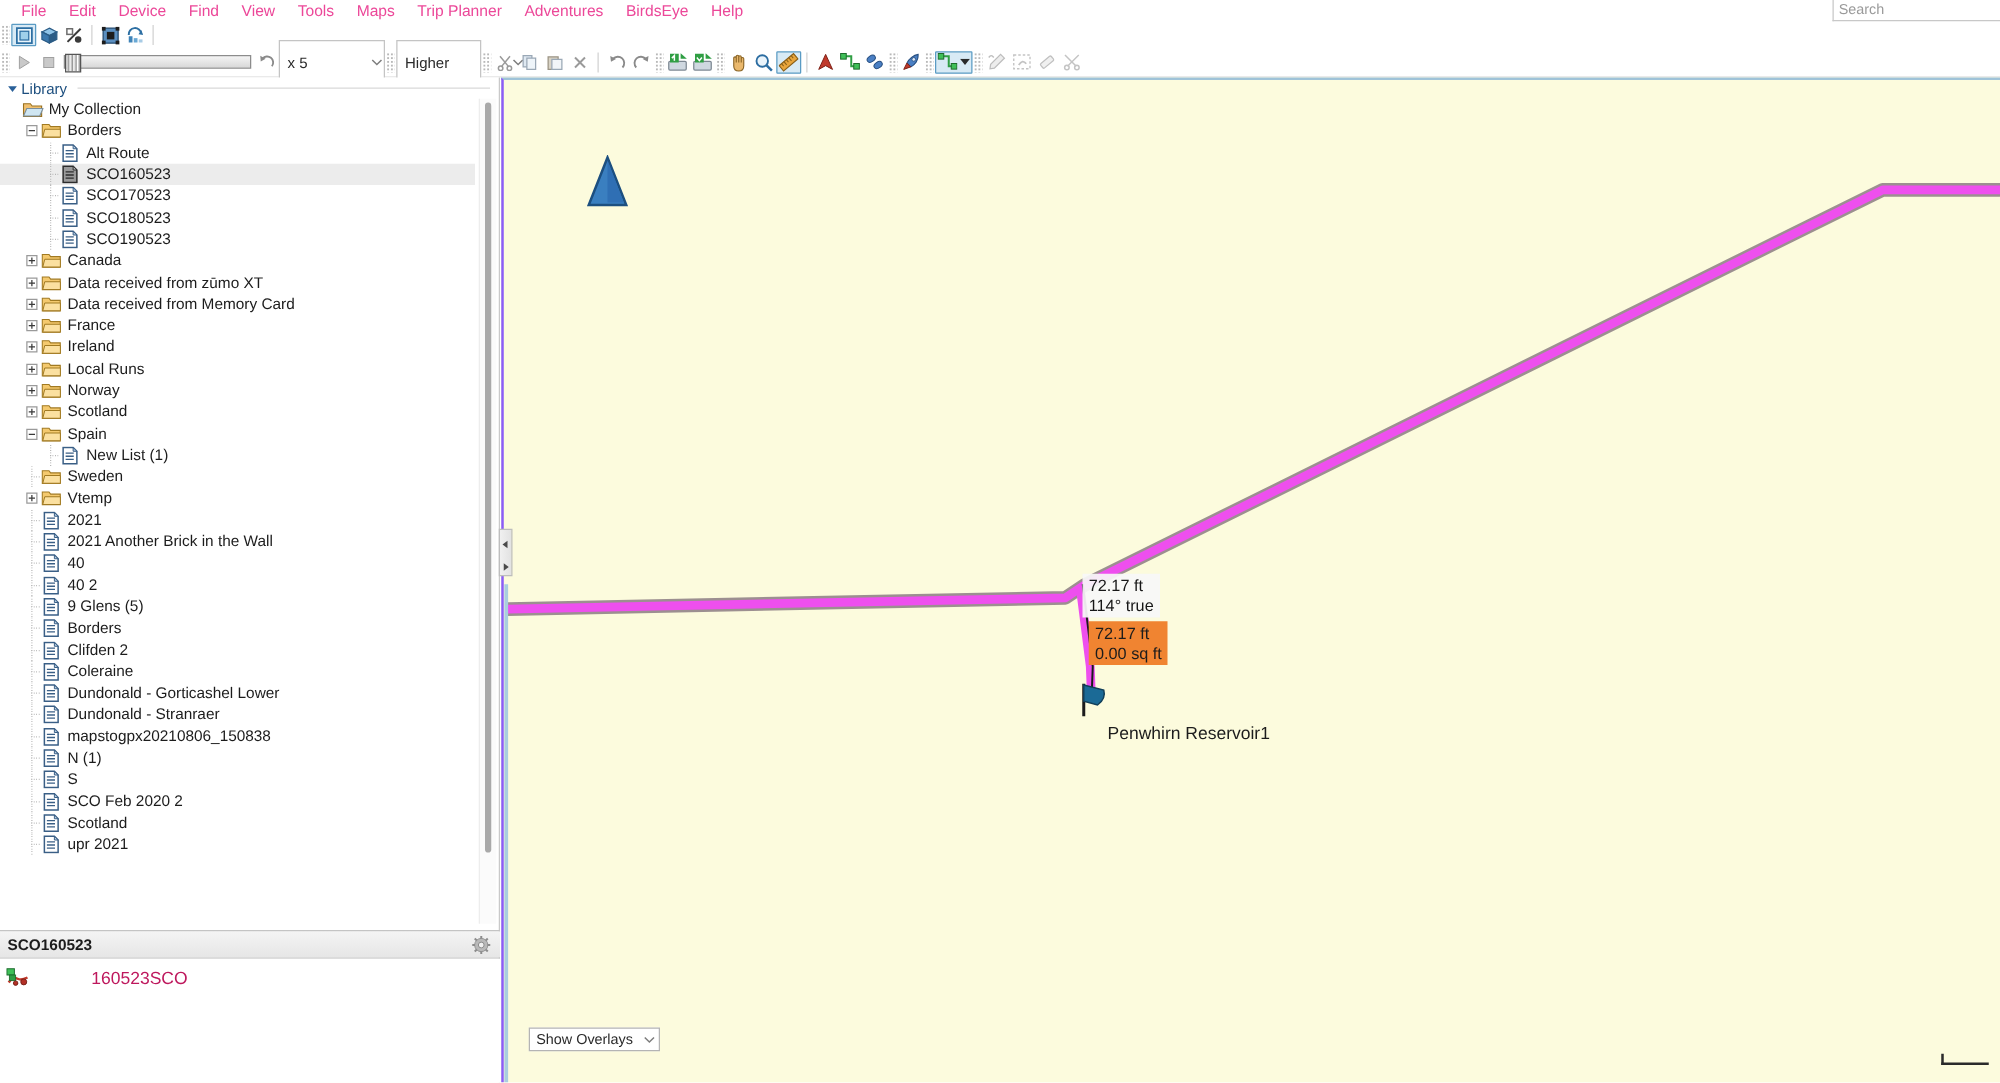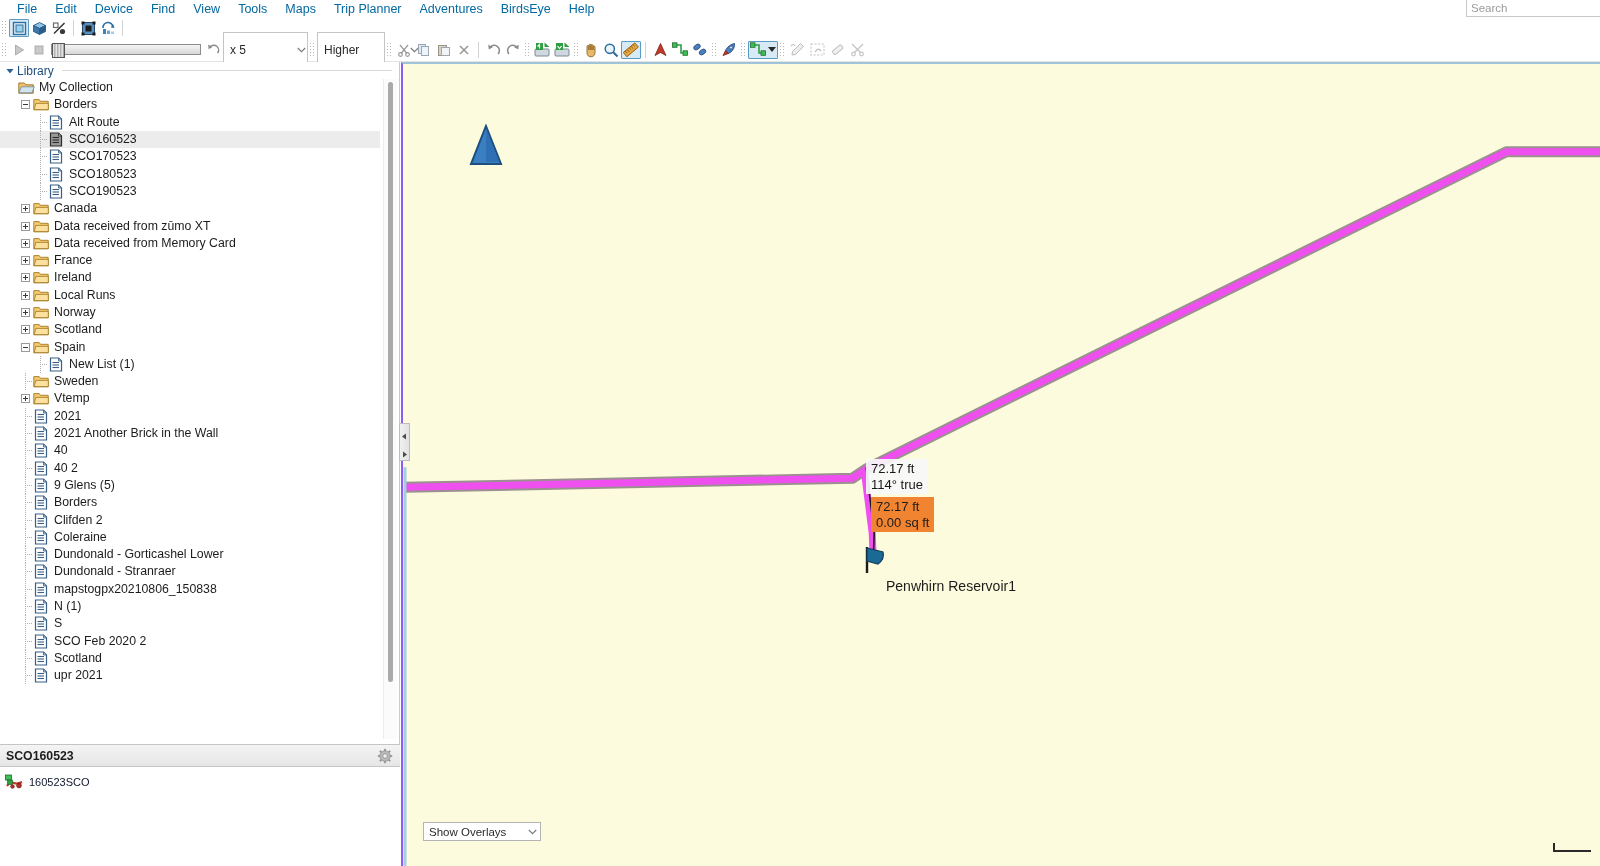--- a/index.html
+++ b/index.html
@@ -17,21 +17,21 @@
     background: #ffffff;
   }
 
   
   .menubar {
     position: absolute; top: 0; left: 0;
     width: 1600px; height: 18px;
     background: #ffffff;
     display: flex; align-items: center;
     padding-left: 8px;
-    font-size: 12.5px; color: #0369a1;
+    font-size: 12.5px; color: #ec4899;
   }
   .menu-item {
     padding: 1px 9px;
     line-height: 16px;
     cursor: default;
     white-space: nowrap;
   }
 
   .topsearch {
     position: absolute; top: 0px; left: 1466px;
@@ -204,21 +204,21 @@
     position: absolute; right: 7px; top: 3px;
     width: 16px; height: 16px;
   }
   .detail-body {
     position: absolute; top: 705px; left: 0;
     width: 400px; height: 100px; background: #ffffff;
   }
   .detail-row {
     display: flex; align-items: center;
     height: 20px; padding-left: 5px; margin-top: 5px;
-    font-size: 11px; color: #0f172a;
+    font-size: 14px; color: #be185d; gap: 44px;
   }
   .detail-row .ico { width: 20px; height: 16px; margin-right: 4px; }
 
   
   .mapwrap {
     position: absolute; top: 62px; left: 401px;
     width: 1199px; height: 804px;
     background: #fcfbdd;
     overflow: hidden;
     border-top: 2px solid #9fc3d8;
@@ -255,21 +255,21 @@
   }
   .lbl-plain {
     color: #1c1c1c;
     font-size: 14px;
     text-shadow: 0 0 2px #fcfbdd, 0 0 3px #fcfbdd;
     margin-top: 44px;
   }
 
   .overlay-combo {
     position: absolute; left: 20px; bottom: 25px;
-    width: 118px; height: 19px;
+    width: 105px; height: 19px;
     border: 1px solid #b4b4b4;
     background: #ffffff;
     display: flex; align-items: center; justify-content: space-between;
     font-size: 11.5px; color: #2a2a2a;
     padding: 0 2px 0 5px;
     z-index: 20;
   }
 
   .scalebar {
     position: absolute; right: 9px; bottom: 14px;

